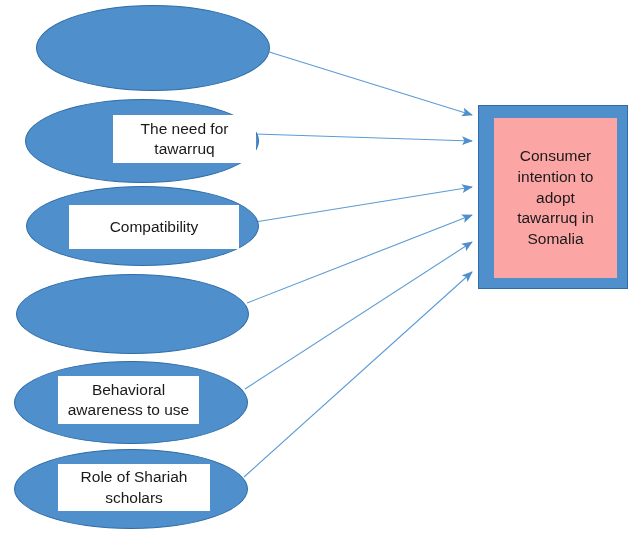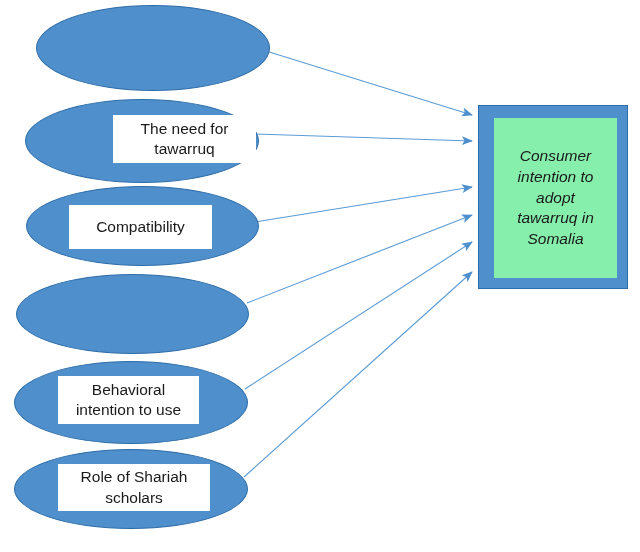--- a/index.html
+++ b/index.html
@@ -59,32 +59,31 @@
     background: #4E8FCC;
     border: 1px solid #2E6DA8;
     box-sizing: border-box;
   }
   #outcome-inner {
     position: absolute;
     left: 494px;
     top: 118px;
     width: 123px;
     height: 160px;
-    background: #86efac;
+    background: #fca5a5;
     display: flex;
     align-items: center;
     justify-content: center;
     text-align: center;
     line-height: 1.34;
     font-size: 15.5px;
     color: #1a1a1a;
     box-sizing: border-box;
     padding: 2px;
     white-space: pre-line;
-    font-style: italic;
   }
 </style>
 </head>
 <body>
 
 <div id="canvas">
 
   <svg id="arrow-layer" viewBox="0 0 640 552" width="640" height="552" xmlns="http://www.w3.org/2000/svg">
     <defs>
       <marker id="ah" markerWidth="11" markerHeight="9" refX="10" refY="4.5" orient="auto" markerUnits="userSpaceOnUse">
@@ -105,27 +104,27 @@
     <line x1="244" y1="477" x2="472" y2="272" stroke="#5B9BD5" stroke-width="1.1" marker-end="url(#ah)"></line>
   </svg>
 
   <div class="node-ellipse" style="left:36px; top:5px; width:234px; height:86px;"></div>
 
   <div class="node-ellipse" style="left:25px; top:99px; width:234px; height:84px;"></div>
   <div class="node-label-box" style="left:69px; top:115px; width:143px; height:48px;margin-left:44px;">The need for
 tawarruq</div>
 
   <div class="node-ellipse" style="left:26px; top:186px; width:233px; height:80px;"></div>
-  <div class="node-label-box" style="left:69px; top:205px; width:143px; height:44px;">Compatibility</div>
+  <div class="node-label-box" style="left:69px; top:205px; width:170px; height:44px;">Compatibility</div>
 
   <div class="node-ellipse" style="left:16px; top:274px; width:233px; height:80px;"></div>
 
   <div class="node-ellipse" style="left:14px; top:361px; width:234px; height:83px;"></div>
   <div class="node-label-box" style="left:58px; top:376px; width:141px; height:48px;">Behavioral
-intention to use</div>
+awareness to use</div>
 
   <div class="node-ellipse" style="left:14px; top:449px; width:234px; height:80px;"></div>
   <div class="node-label-box" style="left:58px; top:464px; width:152px; height:47px;">Role of Shariah
 scholars</div>
 
   <div id="outcome-box"></div>
   <div id="outcome-inner">Consumer
 intention to
 adopt
 tawarruq in

